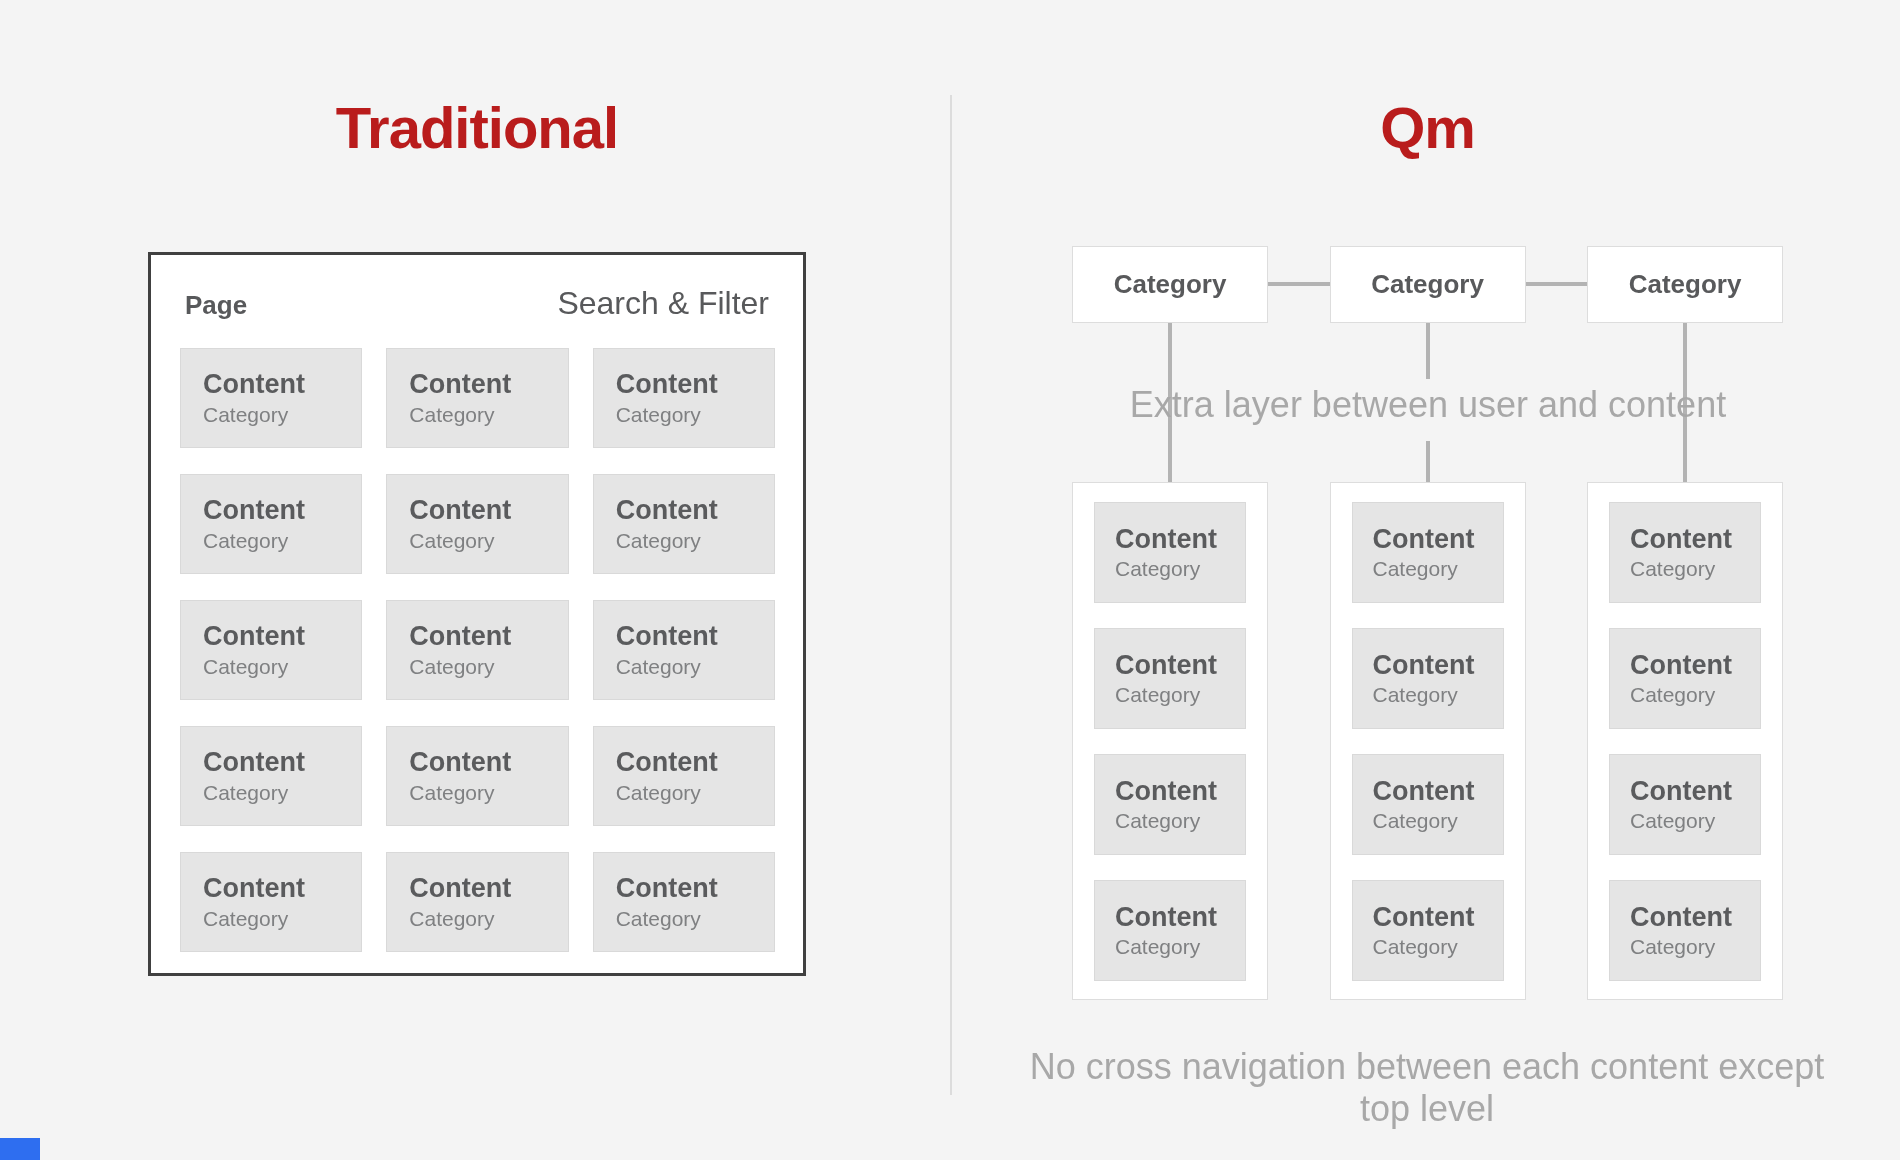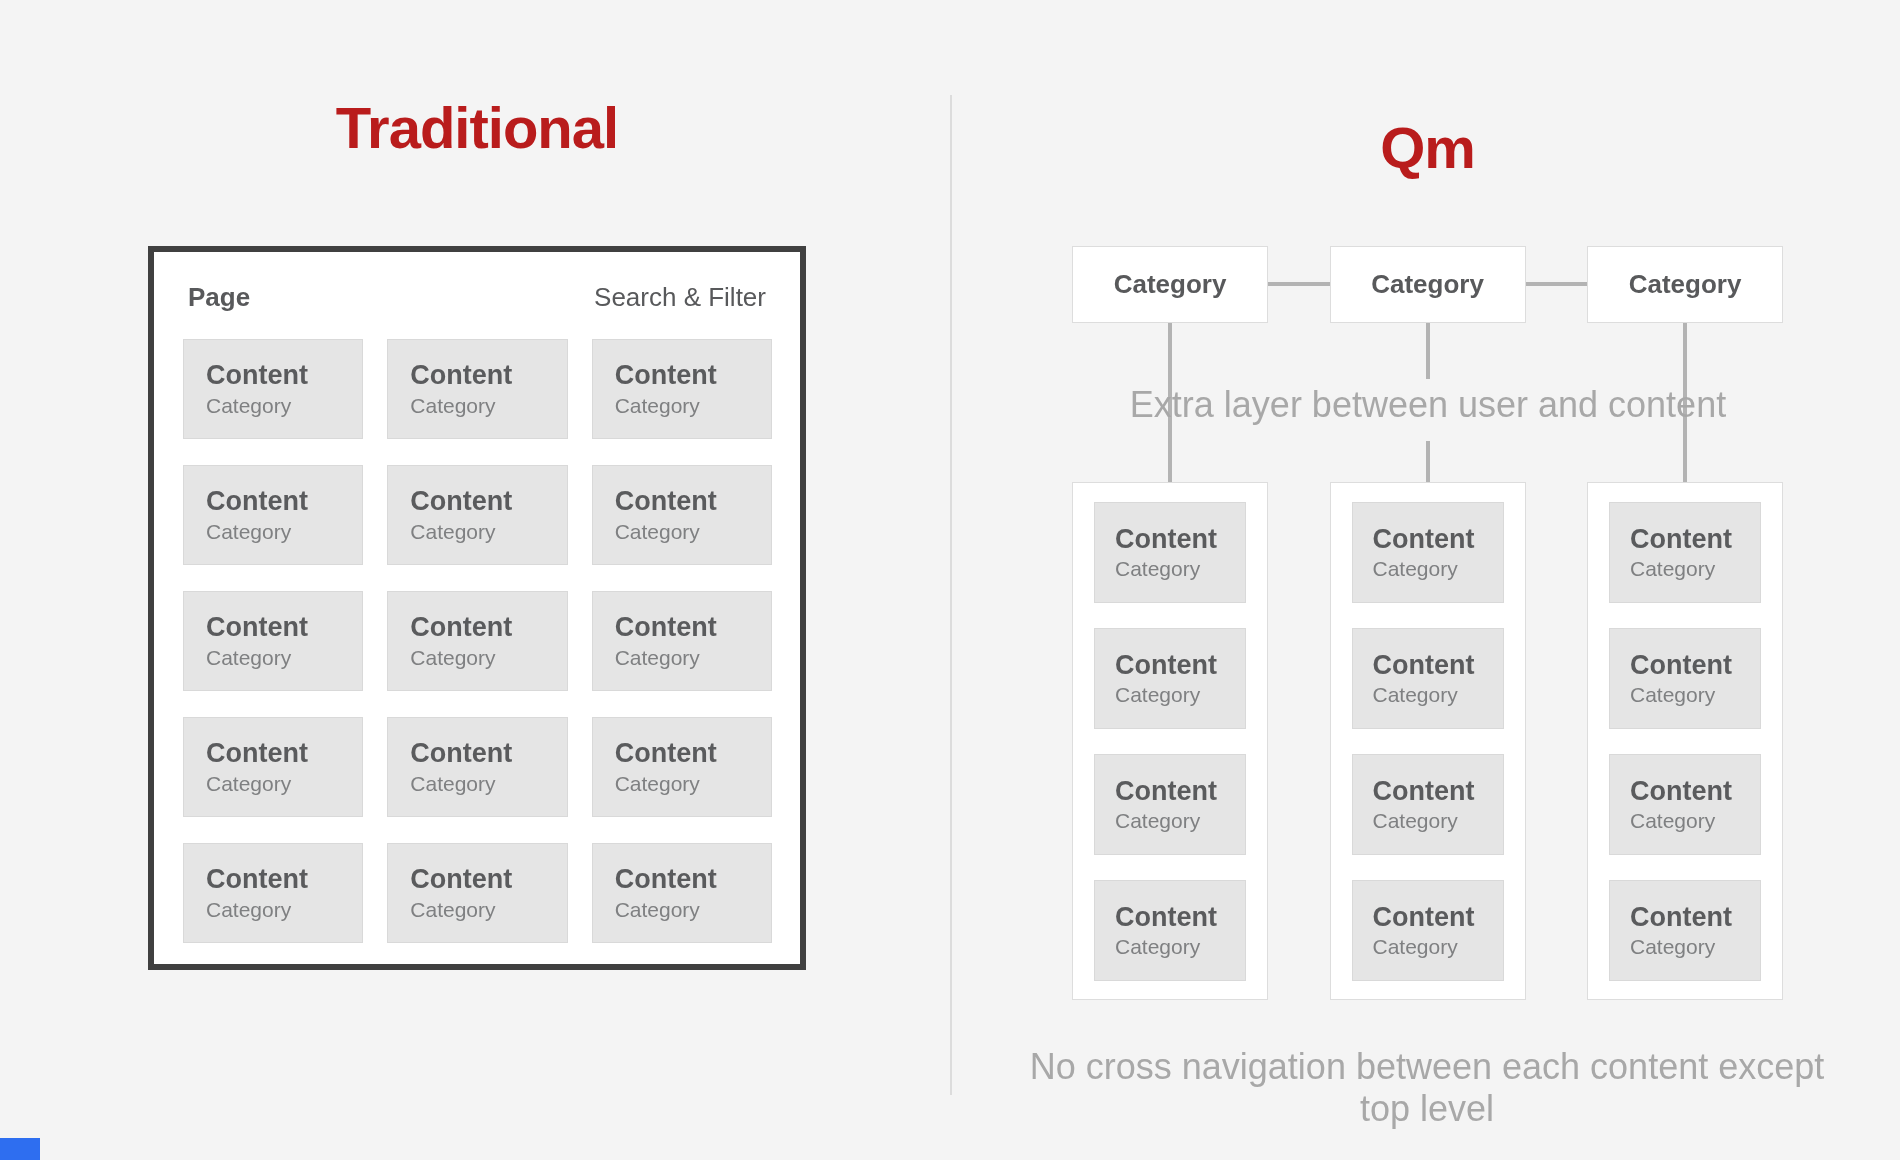--- a/index.html
+++ b/index.html
@@ -10,29 +10,29 @@
     color:#5a5b5d;
   }
   .abs{position:absolute;}
   
   .big-title{
     top:88px;height:80px;line-height:80px;text-align:center;
     font-size:58px;font-weight:700;color:#b91c1c;letter-spacing:-1px;
   }
   
   .panel{
-    left:148px;top:246px;width:658px;height:724px;
-    background:#fff;border:6px solid #404040;box-sizing:border-box;
+    left:148px;top:252px;width:658px;height:724px;
+    background:#fff;border:3px solid #404040;box-sizing:border-box;
   }
   .panel-header{
     display:flex;justify-content:space-between;align-items:baseline;
     padding:30px 34px 0 34px;
   }
   .panel-header .page-label{font-size:26px;font-weight:700;color:#58595b;}
-  .panel-header .search-label{font-size:26px;font-weight:400;color:#58595b;}
+  .panel-header .search-label{font-size:32px;font-weight:400;color:#58595b;}
   .card-grid{
     margin:26px 28px 0 29px;
     display:grid;grid-template-columns:repeat(3,1fr);
     column-gap:24px;row-gap:26px;
   }
   .content-card{
     height:100px;background:#e5e5e5;border:1px solid #d9d9d9;box-sizing:border-box;
     display:flex;flex-direction:column;justify-content:center;
     padding-left:22px;
   }
@@ -147,21 +147,21 @@
 
       <div class="content-card">
         <div class="c-title">Content</div>
         <div class="c-sub">Category</div>
       </div>
     </div>
 </div>
 
 <div class="abs divider"></div>
 
-<div class="abs big-title" style="left:1072px;width:711px;margin-top:20px;">Qm</div>
+<div class="abs big-title" style="left:1072px;width:711px;">Qm</div>
 
 <div class="abs cat-row">
   <div class="cat-box">Category</div>
   <div class="cat-box">Category</div>
   <div class="cat-box">Category</div>
 </div>
 
 <div class="abs connector" style="left:1268px;top:282px;width:62px;height:4px;"></div>
 <div class="abs connector" style="left:1526px;top:282px;width:61px;height:4px;"></div>
 <div class="abs connector" style="left:1168px;top:323px;width:4px;height:159px;"></div>

